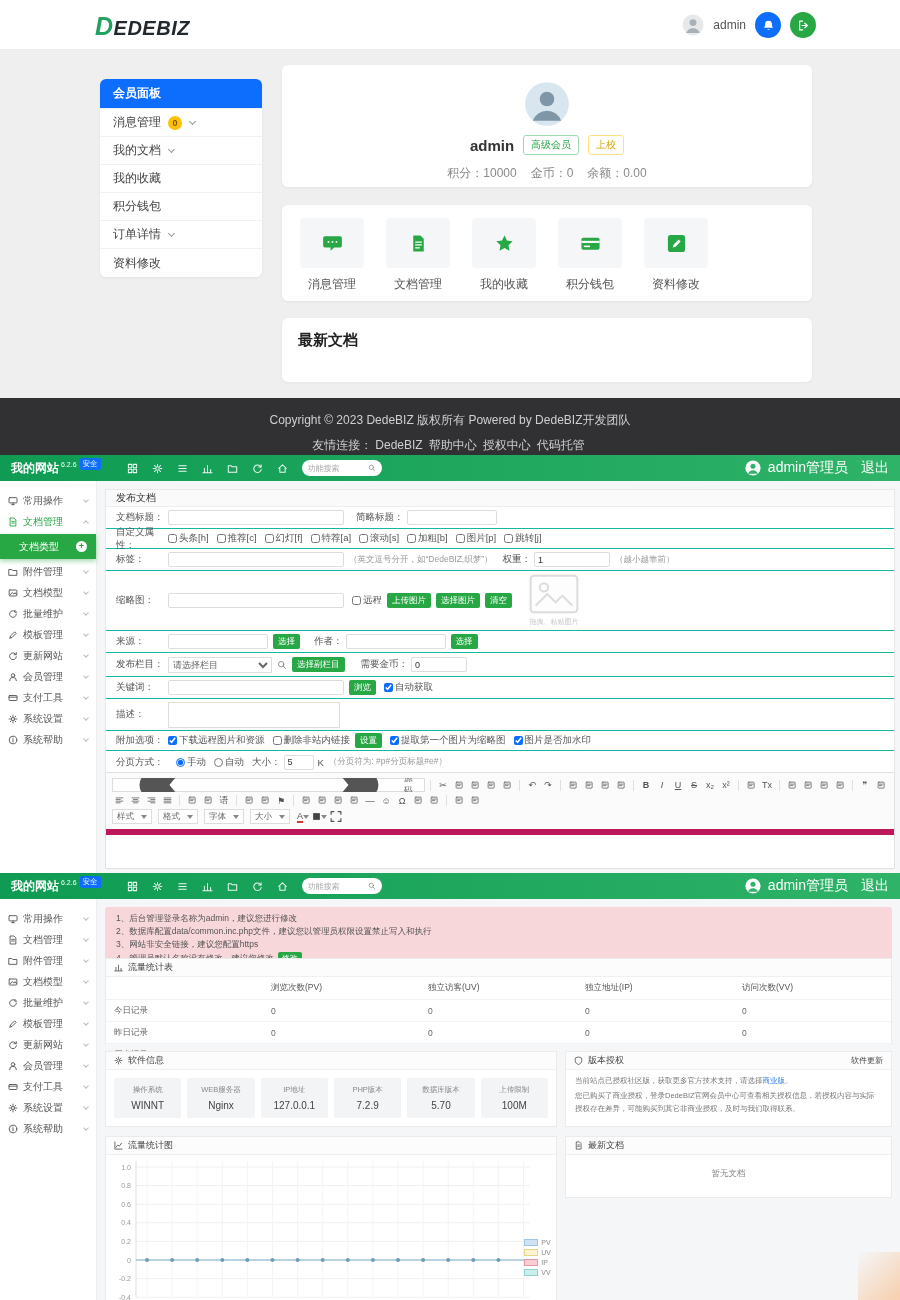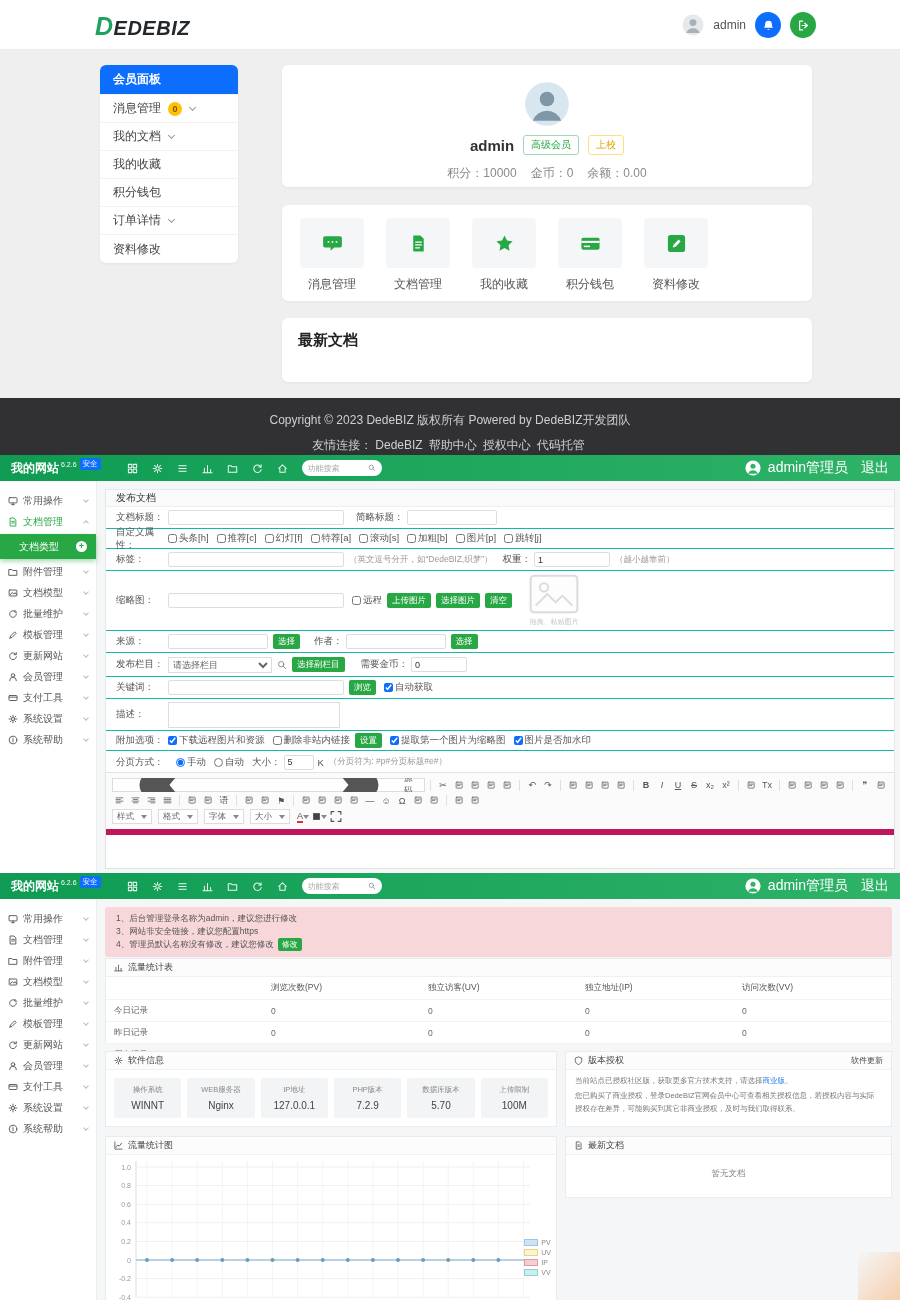--- a/index.html
+++ b/index.html
@@ -13,21 +13,21 @@
 .logo-d{color:#21a15e;font-size:25px;}
 .m-right{position:absolute;right:84px;top:12px;display:flex;align-items:center;gap:9px;}
 .mini-ava{width:22px;height:22px;}
 .m-user{font-size:12px;color:#555;}
 .circle-btn{width:26px;height:26px;border-radius:50%;display:flex;align-items:center;justify-content:center;color:#fff;cursor:pointer;}
 .circle-btn .ic{width:13px;height:13px;}
 .bell-btn{background:#0d6efd;}
 .logout-btn{background:#28a745;}
 #m-body{position:absolute;top:50px;left:0;width:900px;height:348px;background:#efefef;}
 .m-card{position:absolute;background:#fff;border-radius:6px;box-shadow:0 1px 3px rgba(0,0,0,.05);}
-#m-side{left:100px;top:15px;width:138px;overflow:hidden;}
+#m-side{left:100px;top:29px;width:162px;overflow:hidden;}
 .m-side-item{height:28px;display:flex;align-items:center;padding:0 13px;font-size:12px;color:#444;border-bottom:1px solid #f1f1f1;cursor:pointer;}
 .m-side-item:last-child{border-bottom:none;}
 .m-side-item.active{background:#0d6efd;color:#fff;height:30px;font-weight:bold;}
 .badge-y{background:#ffc107;color:#7a5800;border-radius:50%;width:14px;height:14px;font-size:9px;display:flex;align-items:center;justify-content:center;margin-left:7px;font-weight:bold;}
 .chev{width:5px;height:5px;border-right:1.4px solid #999;border-bottom:1.4px solid #999;transform:rotate(45deg);margin-left:8px;margin-top:-3px;}
 #m-profile{left:282px;top:15px;width:530px;height:122px;text-align:center;}
 .big-ava{width:46px;height:46px;margin:16px auto 0;}
 .p-name-row{display:flex;align-items:center;justify-content:center;gap:9px;margin-top:8px;}
 .p-name{font-size:15px;font-weight:bold;color:#333;}
 .bdg{font-size:10px;padding:2px 7px;border-radius:3px;border:1px solid;}
@@ -1082,20 +1082,21 @@
             <path d="M6 5.3v3M6 3.6v.3"></path>
           </svg>
         </span>
         <span class="gs-label">系统帮助</span>
         <span class="chev2"></span>
       </div>
     </aside>
   <div class="g-main">
     <div class="warn" id="warn-box">
         <div>1、后台管理登录名称为admin，建议您进行修改</div>
+        <div>2、数据库配置data/common.inc.php文件，建议您以管理员权限设置禁止写入和执行</div>
         <div>3、网站非安全链接，建议您配置https</div>
         <div>4、管理员默认名称没有修改，建议您修改<button class="btn-g2">修改</button></div>
       </div>
 
     <div class="d-card" id="traffic">
       <div class="d-head">
           <span class="ic" id="ic-traffic">
             <svg viewBox="0 0 12 12" fill="none" stroke="currentColor" stroke-width="1.1" stroke-linecap="round">
               <path d="M2.6 10V5.8M6 10V2.8M9.4 10V7.2"></path>
               <path d="M1 10.6h10"></path>

